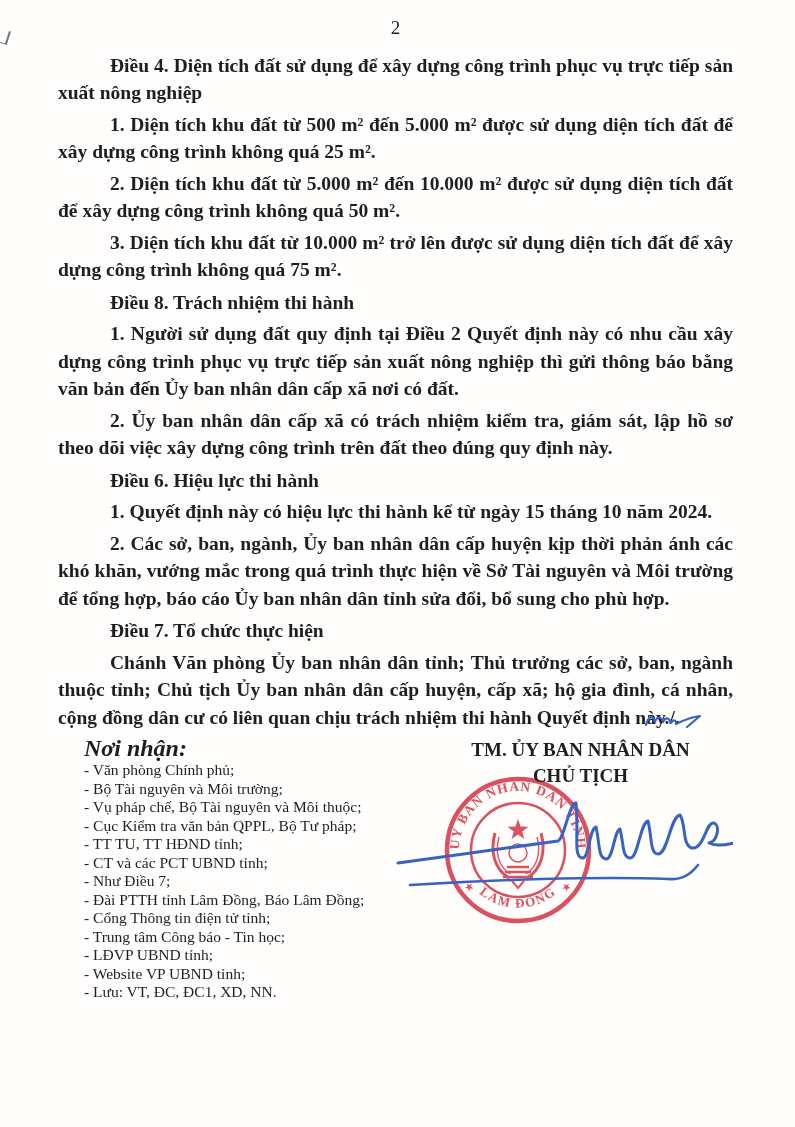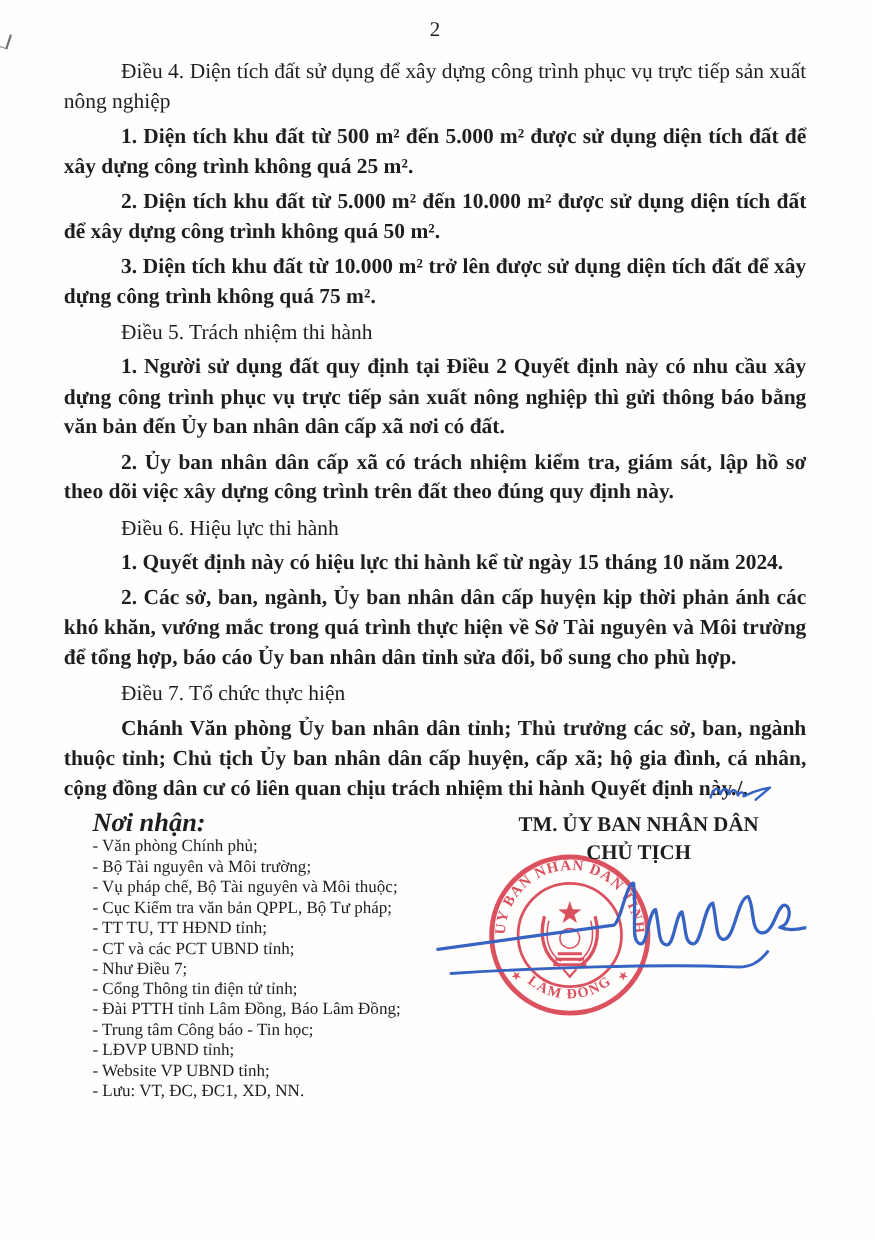--- a/index.html
+++ b/index.html
@@ -15,21 +15,21 @@
     position:absolute;left:0;top:30px;width:7px;height:13px;
     border-right:2px solid #3a3a3a;border-bottom:1px solid #555;
     transform:rotate(18deg);opacity:.7;
   }
   .content{
     position:absolute;left:58px;top:14px;width:675px;
     font-size:19.5px;line-height:27.5px;text-align:justify;
   }
   .page-num{text-align:center;font-size:19px;margin:0 0 10px 0;}
   .art-heading{
-    font-weight:normal;margin:5px 0 4px 0;text-indent:52px;
+    font-weight:bold;margin:5px 0 4px 0;text-indent:52px;
   }
   .para{margin:4px 0;text-indent:52px;position:relative;font-weight:bold;}
   .footer{
     position:relative;display:flex;margin-top:6px;min-height:290px;
   }
   .recipients{
     margin-left:26px;width:344px;flex:none;text-align:left;
     font-size:15.5px;line-height:18.5px;position:relative;z-index:3;
   }
   .recipients-label{
@@ -63,21 +63,21 @@
 
   <div class="content">
 
     <div class="page-num">2</div>
 
     <p class="art-heading">Điều 4. Diện tích đất sử dụng để xây dựng công trình phục vụ trực tiếp sản xuất nông nghiệp</p>
     <p class="para">1. Diện tích khu đất từ 500 m² đến 5.000 m² được sử dụng diện tích đất để xây dựng công trình không quá 25 m².</p>
     <p class="para">2. Diện tích khu đất từ 5.000 m² đến 10.000 m² được sử dụng diện tích đất để xây dựng công trình không quá 50 m².</p>
     <p class="para">3. Diện tích khu đất từ 10.000 m² trở lên được sử dụng diện tích đất để xây dựng công trình không quá 75 m².</p>
 
-    <p class="art-heading">Điều 5. Trách nhiệm thi hành</p>
+    <p class="art-heading">Điều 8. Trách nhiệm thi hành</p>
     <p class="para">1. Người sử dụng đất quy định tại Điều 2 Quyết định này có nhu cầu xây dựng công trình phục vụ trực tiếp sản xuất nông nghiệp thì gửi thông báo bằng văn bản đến Ủy ban nhân dân cấp xã nơi có đất.</p>
     <p class="para">2. Ủy ban nhân dân cấp xã có trách nhiệm kiểm tra, giám sát, lập hồ sơ theo dõi việc xây dựng công trình trên đất theo đúng quy định này.</p>
 
     <p class="art-heading">Điều 6. Hiệu lực thi hành</p>
     <p class="para">1. Quyết định này có hiệu lực thi hành kể từ ngày 15 tháng 10 năm 2024.</p>
     <p class="para">2. Các sở, ban, ngành, Ủy ban nhân dân cấp huyện kịp thời phản ánh các khó khăn, vướng mắc trong quá trình thực hiện về Sở Tài nguyên và Môi trường để tổng hợp, báo cáo Ủy ban nhân dân tỉnh sửa đổi, bổ sung cho phù hợp.</p>
 
     <p class="art-heading">Điều 7. Tổ chức thực hiện</p>
     <p class="para">
       <span>Chánh Văn phòng Ủy ban nhân dân tỉnh; Thủ trưởng các sở, ban, ngành thuộc tỉnh; Chủ tịch Ủy ban nhân dân cấp huyện, cấp xã; hộ gia đình, cá nhân, cộng đồng dân cư có liên quan chịu trách nhiệm thi hành Quyết định này./.</span>
@@ -134,22 +134,22 @@
 
       <div class="recipients">
         <div class="recipients-label">Nơi nhận:</div>
         <div class="recipient-item">- Văn phòng Chính phủ;</div>
         <div class="recipient-item">- Bộ Tài nguyên và Môi trường;</div>
         <div class="recipient-item">- Vụ pháp chế, Bộ Tài nguyên và Môi thuộc;</div>
         <div class="recipient-item">- Cục Kiểm tra văn bản QPPL, Bộ Tư pháp;</div>
         <div class="recipient-item">- TT TU, TT HĐND tỉnh;</div>
         <div class="recipient-item">- CT và các PCT UBND tỉnh;</div>
         <div class="recipient-item">- Như Điều 7;</div>
+        <div class="recipient-item">- Đài PTTH tỉnh Lâm Đồng, Báo Lâm Đồng;</div>
         <div class="recipient-item">- Cổng Thông tin điện tử tỉnh;</div>
-        <div class="recipient-item">- Đài PTTH tỉnh Lâm Đồng, Báo Lâm Đồng;</div>
         <div class="recipient-item">- Trung tâm Công báo - Tin học;</div>
         <div class="recipient-item">- LĐVP UBND tỉnh;</div>
         <div class="recipient-item">- Website VP UBND tỉnh;</div>
         <div class="recipient-item">- Lưu: VT, ĐC, ĐC1, XD, NN.</div>
       </div>
 
       <div class="sign-block">
         <div class="sign-org">TM. ỦY BAN NHÂN DÂN</div>
         <div class="sign-title">CHỦ TỊCH</div>
       </div>

